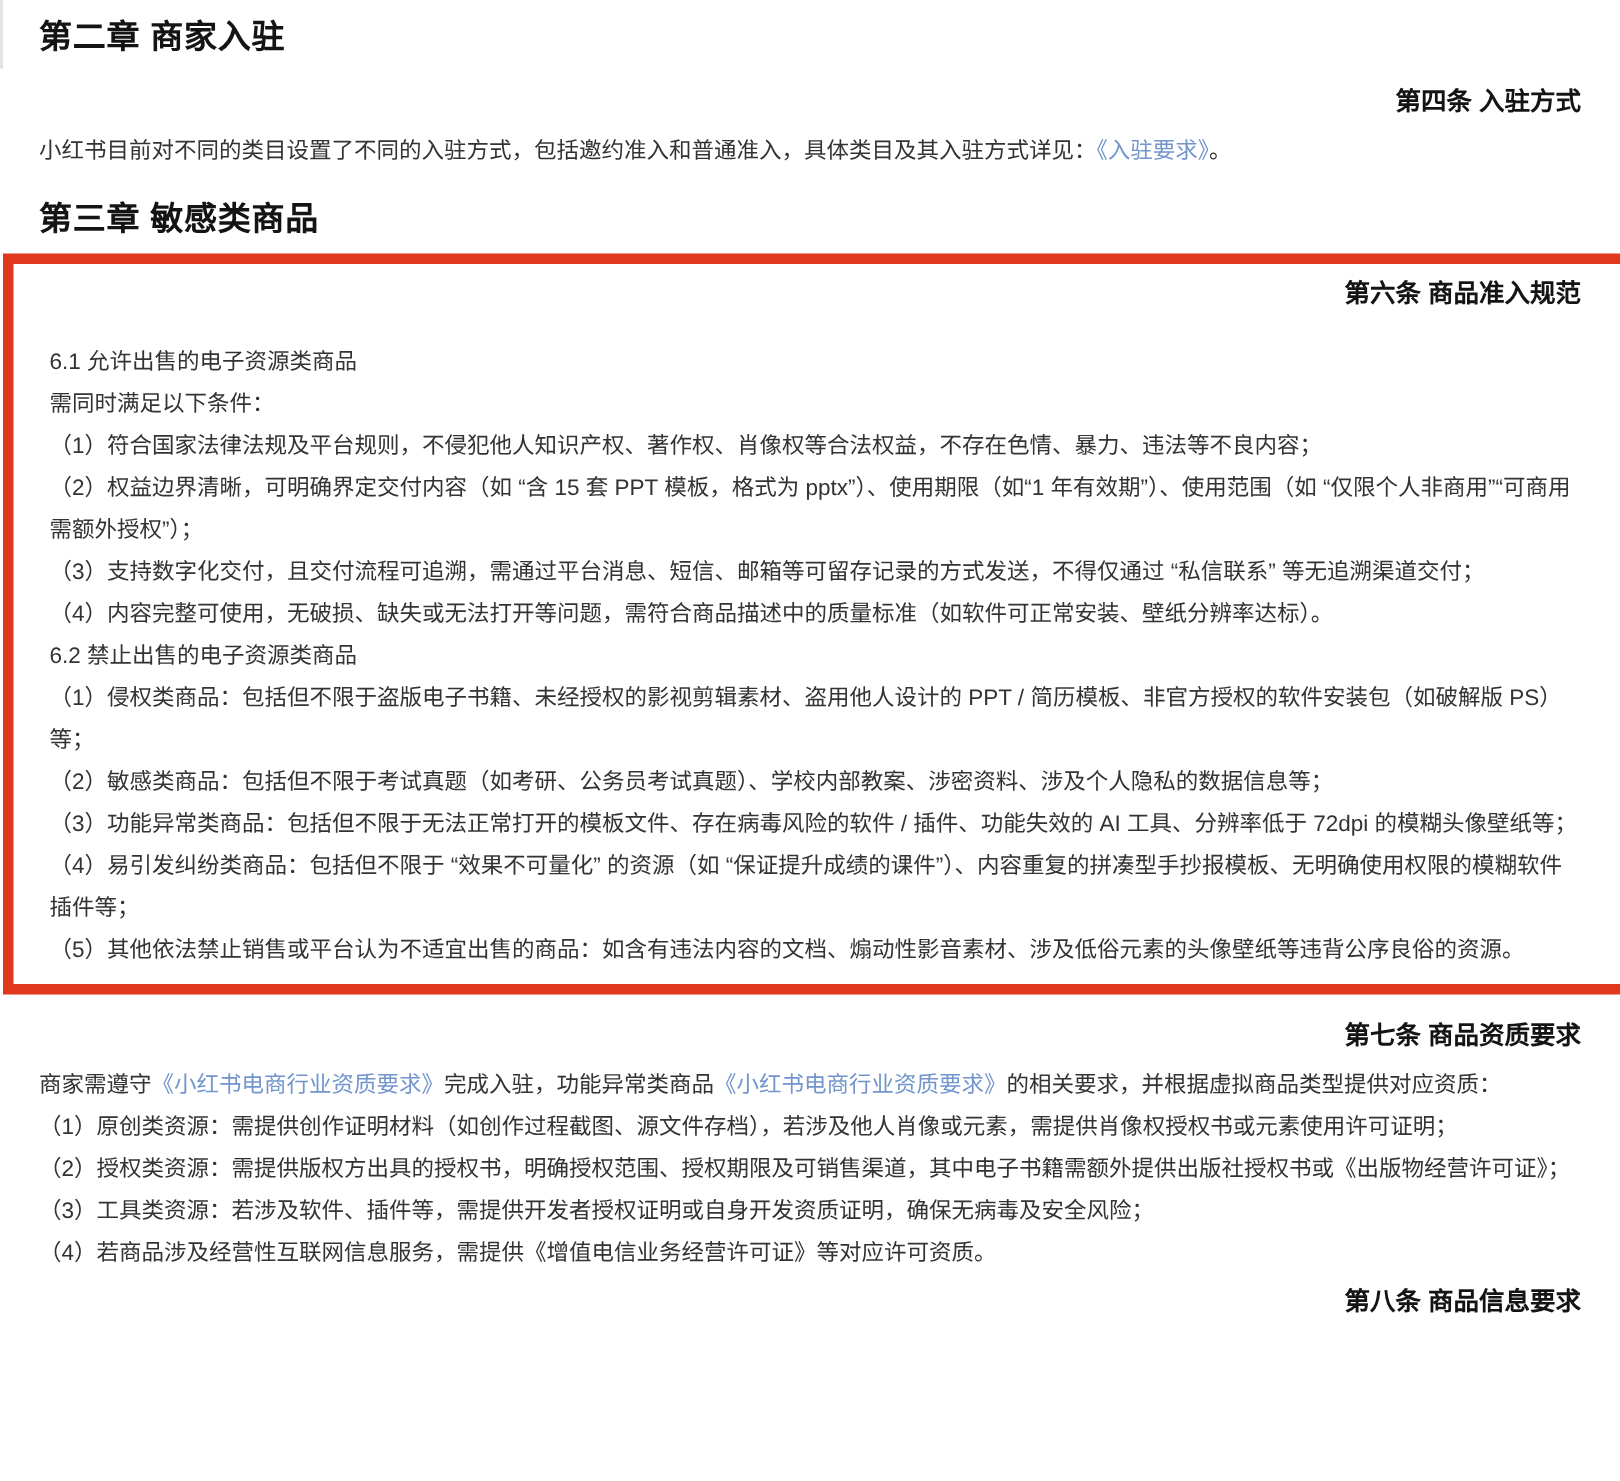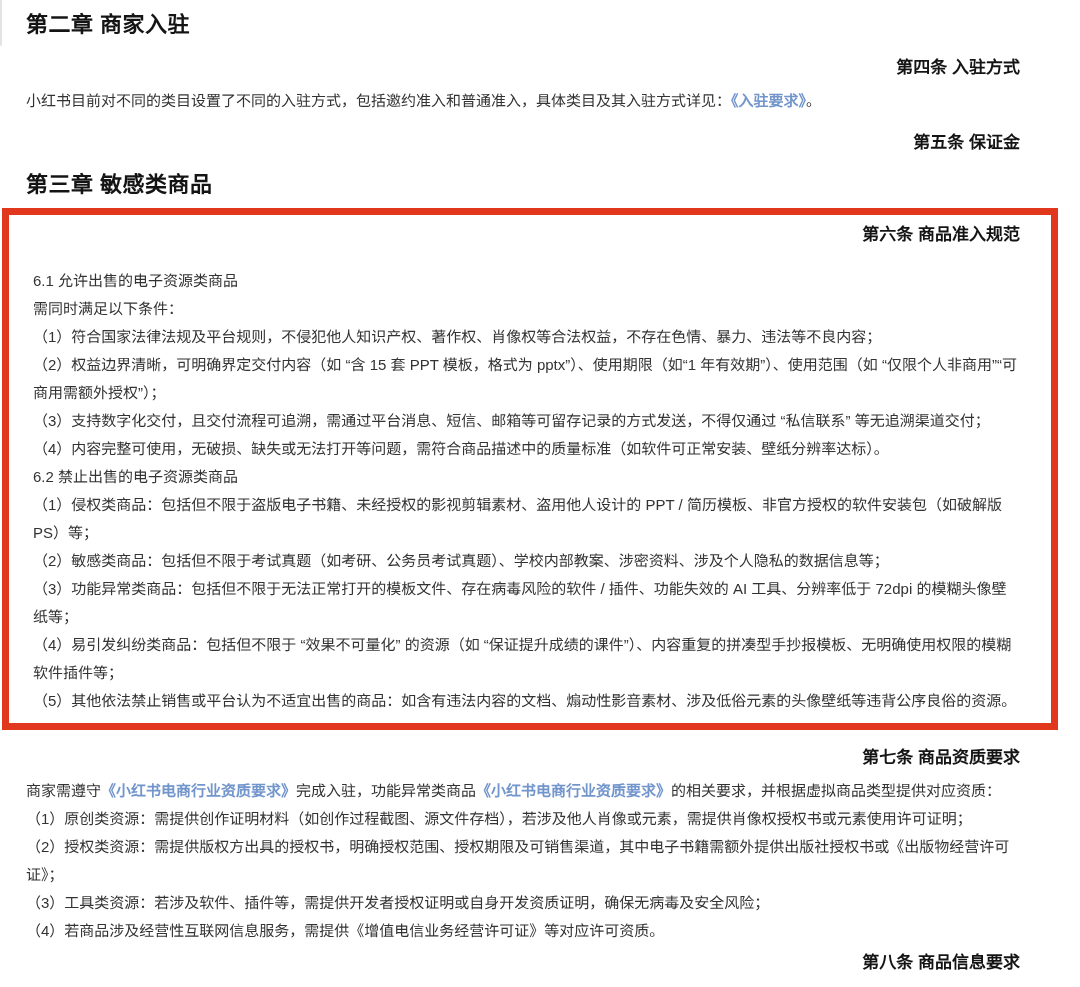--- a/index.html
+++ b/index.html
@@ -17,21 +17,21 @@
     overflow:hidden;
     background:var(--bg);
     font-family:"Liberation Sans","DejaVu Sans",sans-serif;
   }
   .page{
     position:relative;
     width:1080px;
     height:987px;
     overflow:hidden;
     box-sizing:border-box;
-    padding:8px 60px 0 26px;
+    padding:8px 26px 0 26px;
   }
   .edge-divider{
     position:absolute;
     left:0; top:0;
     width:2px; height:46px;
     background:#e3e3e3;
     border-radius:0 0 3px 3px;
   }
   h1{
     font-size:22px;
@@ -54,40 +54,38 @@
   p{
     font-size:15px;
     line-height:28px;
     margin:0;
     color:var(--text);
   }
   p a{
     color:var(--link);
     text-decoration:none;
     cursor:pointer;
-    font-weight:bold;
   }
   .highlight-box{
     border:7px solid var(--highlight);
     margin:8px -38px 10px -24px;
     padding:0 31px 8px 24px;
     box-sizing:border-box;
   }
   .highlight-box h2{margin:8px 0 21px;}
 </style>
 </head>
 <body>
 
 <div class="page">
   <div class="edge-divider"></div>
   <div>
       <h1>第二章 商家入驻</h1>
       <h2>第四条 入驻方式</h2>
       <p><span>小红书目前对不同的类目设置了不同的入驻方式，包括邀约准入和普通准入，具体类目及其入驻方式详见：</span><a href="#">《入驻要求》</a><span>。</span></p>
-      <h2>第五条 保证金</h2>
       <h1>第三章 敏感类商品</h1>
       <div class="highlight-box">
         <h2>第六条 商品准入规范</h2>
         <p><span>6.1 允许出售的电子资源类商品</span></p>
         <p><span>需同时满足以下条件：</span></p>
         <p><span>（1）符合国家法律法规及平台规则，不侵犯他人知识产权、著作权、肖像权等合法权益，不存在色情、暴力、违法等不良内容；</span></p>
         <p><span>（2）权益边界清晰，可明确界定交付内容（如 “含 15 套 PPT 模板，格式为 pptx”）、使用期限（如“1 年有效期”）、使用范围（如 “仅限个人非商用”“可商用需额外授权”）；</span></p>
         <p><span>（3）支持数字化交付，且交付流程可追溯，需通过平台消息、短信、邮箱等可留存记录的方式发送，不得仅通过 “私信联系” 等无追溯渠道交付；</span></p>
         <p><span>（4）内容完整可使用，无破损、缺失或无法打开等问题，需符合商品描述中的质量标准（如软件可正常安装、壁纸分辨率达标）。</span></p>
         <p><span>6.2 禁止出售的电子资源类商品</span></p>

